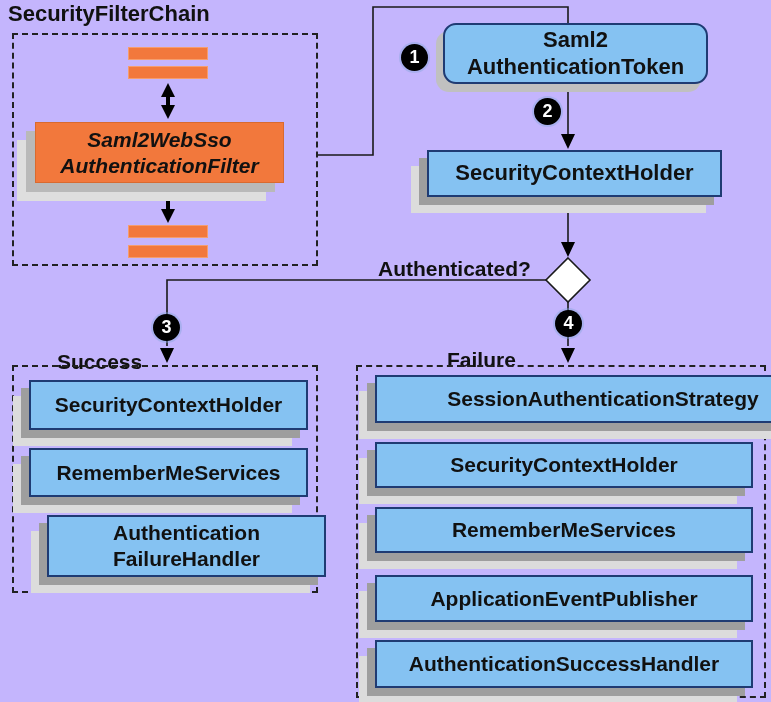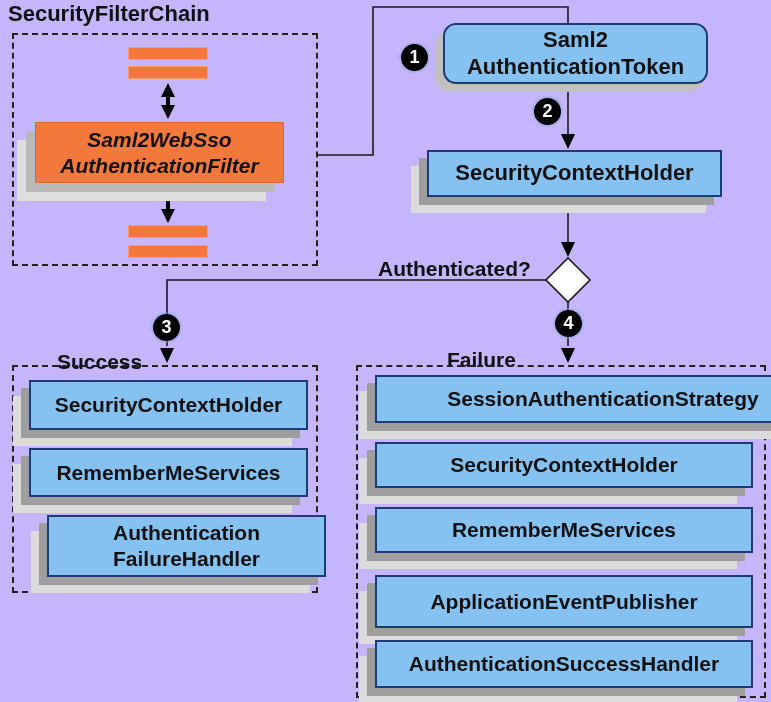--- a/index.html
+++ b/index.html
@@ -127,16 +127,16 @@
   <div class="abs node node-blue" style="left:29px; top:380px; width:279px; height:50px;">SecurityContextHolder</div>
   <div class="abs node node-blue" style="left:29px; top:448px; width:279px; height:49px;">RememberMeServices</div>
   <div class="abs node node-blue" style="left:29px; top:515px; width:279px; height:62px;margin-left:18px;">Authentication
 FailureHandler</div>
 
   <div class="abs dashed-panel" style="left:356px; top:365px; width:410px; height:333px;"></div>
 
   <div class="abs node node-blue" style="left:375px; top:375px; width:456px; height:48px;">SessionAuthenticationStrategy</div>
   <div class="abs node node-blue" style="left:375px; top:442px; width:378px; height:46px;">SecurityContextHolder</div>
   <div class="abs node node-blue" style="left:375px; top:507px; width:378px; height:46px;">RememberMeServices</div>
-  <div class="abs node node-blue" style="left:375px; top:575px; width:378px; height:53px;">ApplicationEventPublisher</div>
+  <div class="abs node node-blue" style="left:375px; top:575px; width:378px; height:47px;">ApplicationEventPublisher</div>
   <div class="abs node node-blue" style="left:375px; top:640px; width:378px; height:48px;">AuthenticationSuccessHandler</div>
 
 </div>
 
 </body></html>

